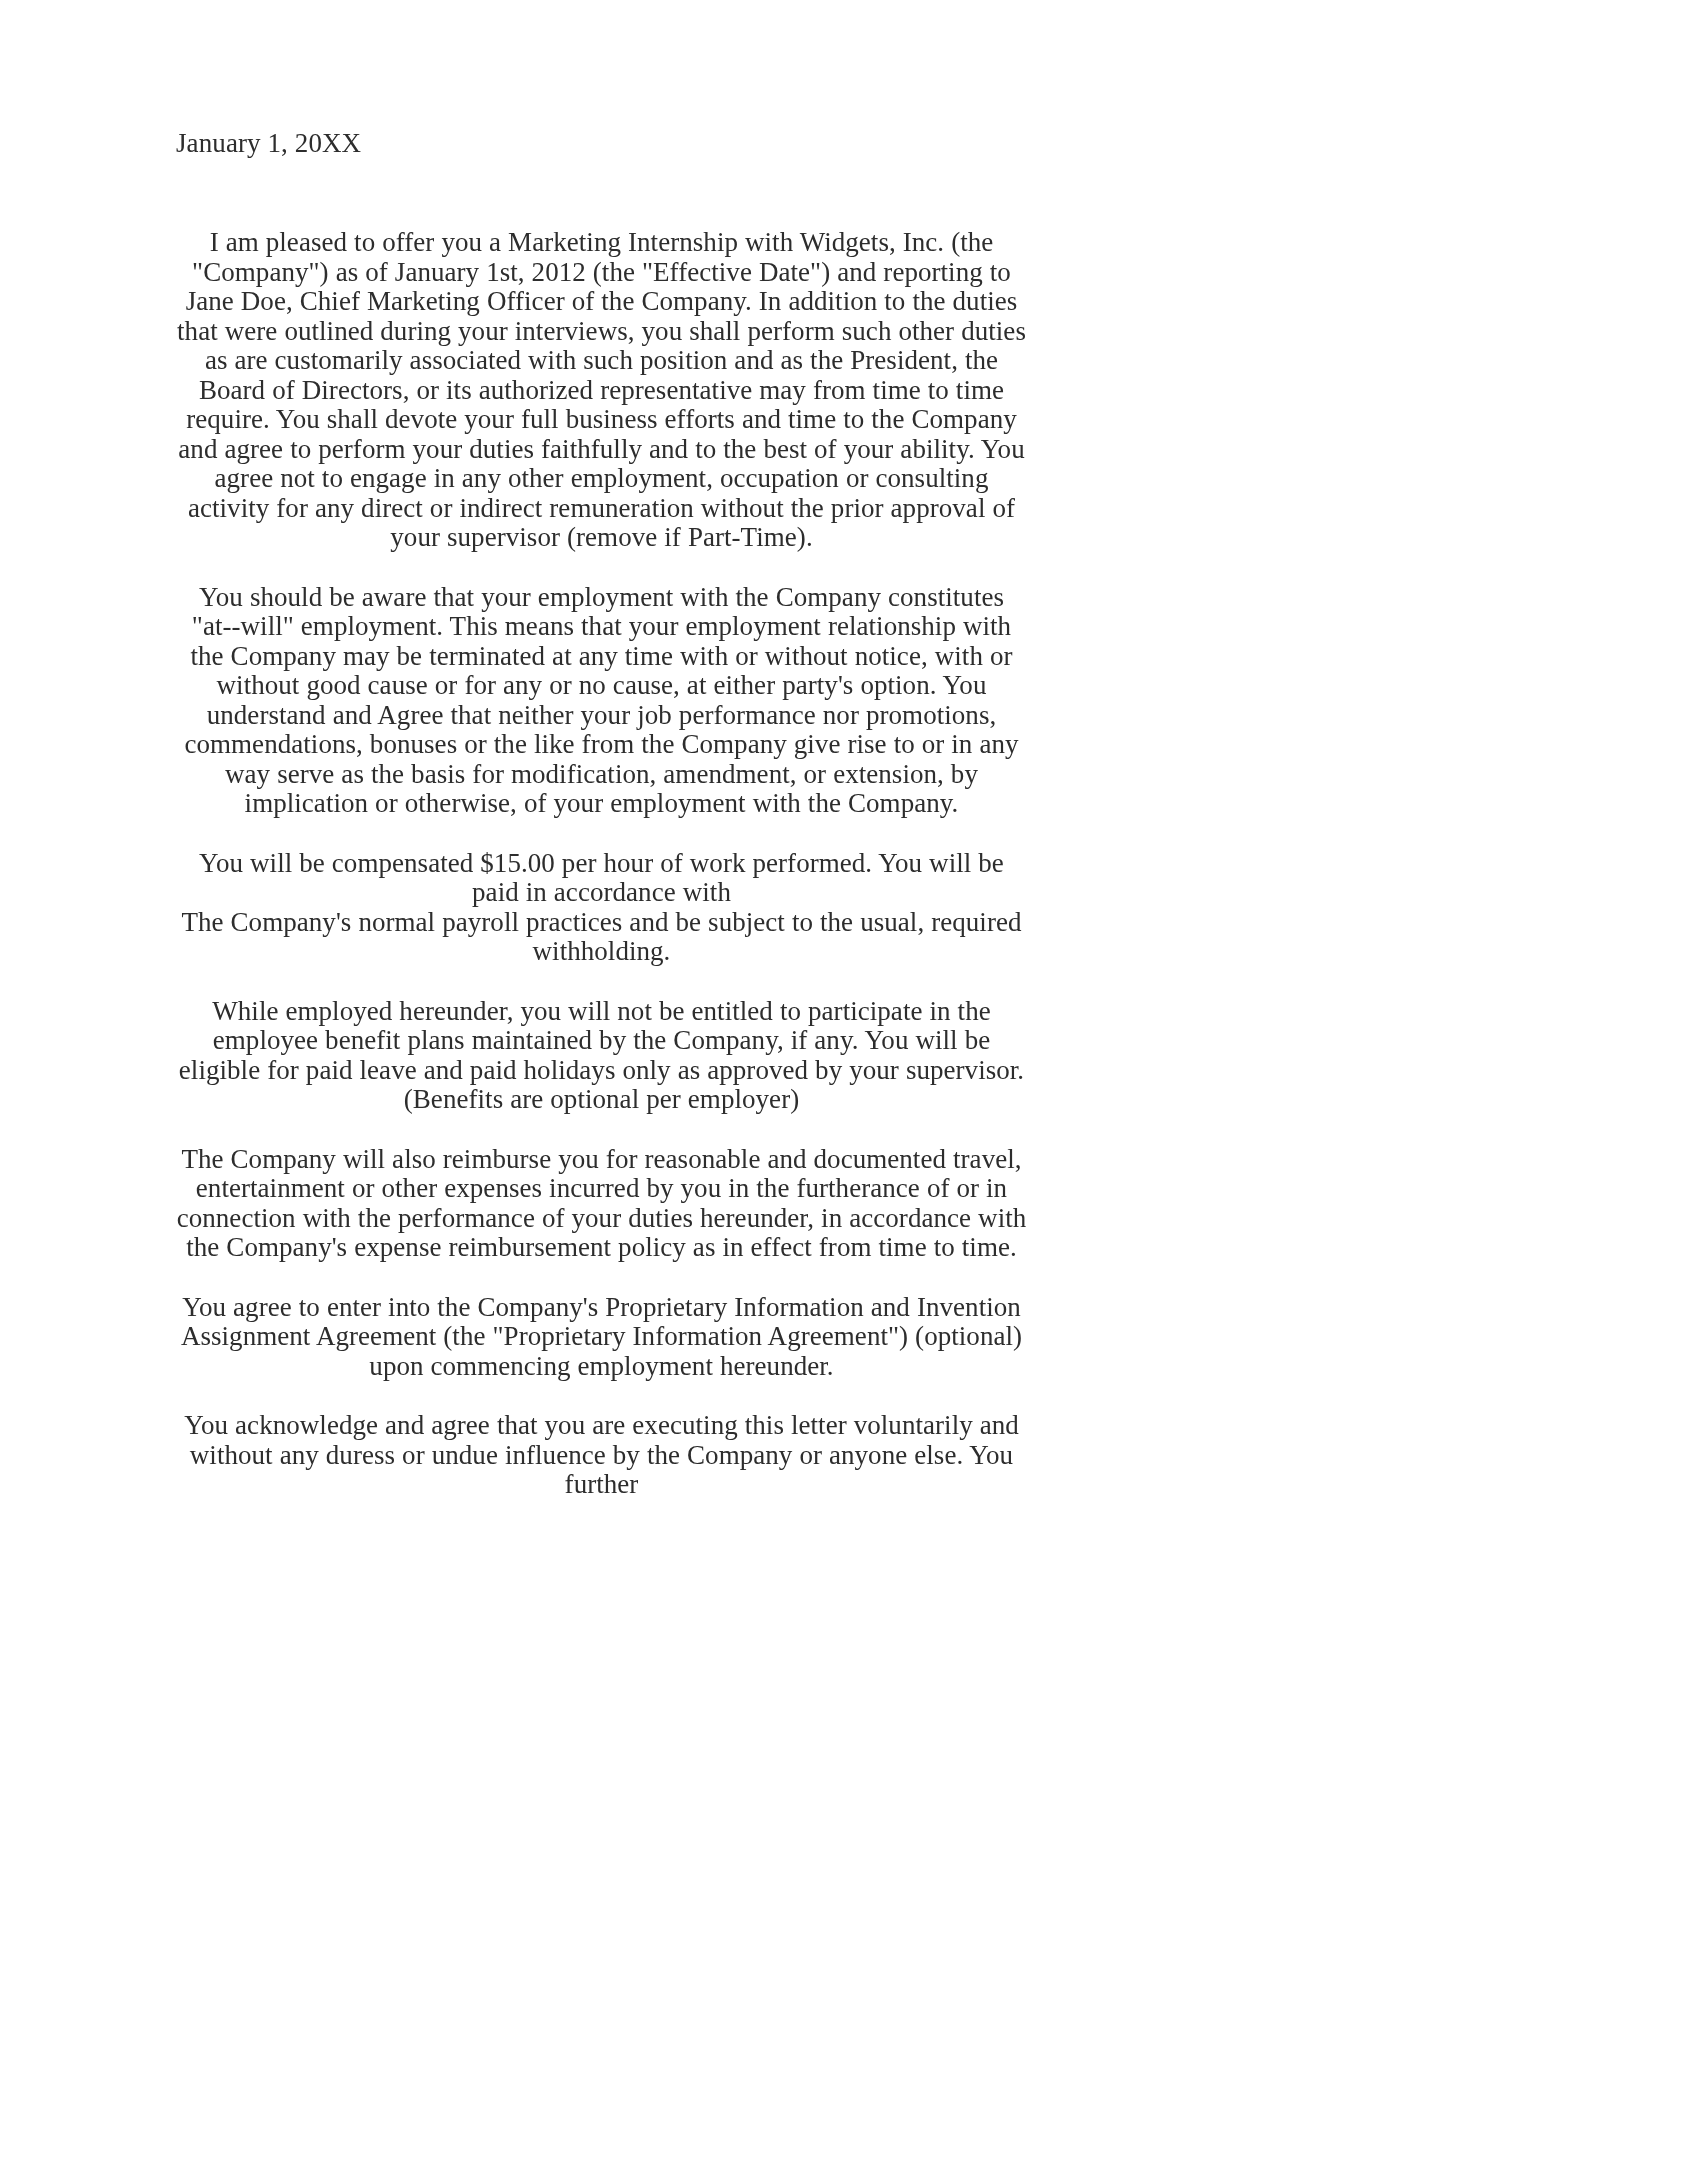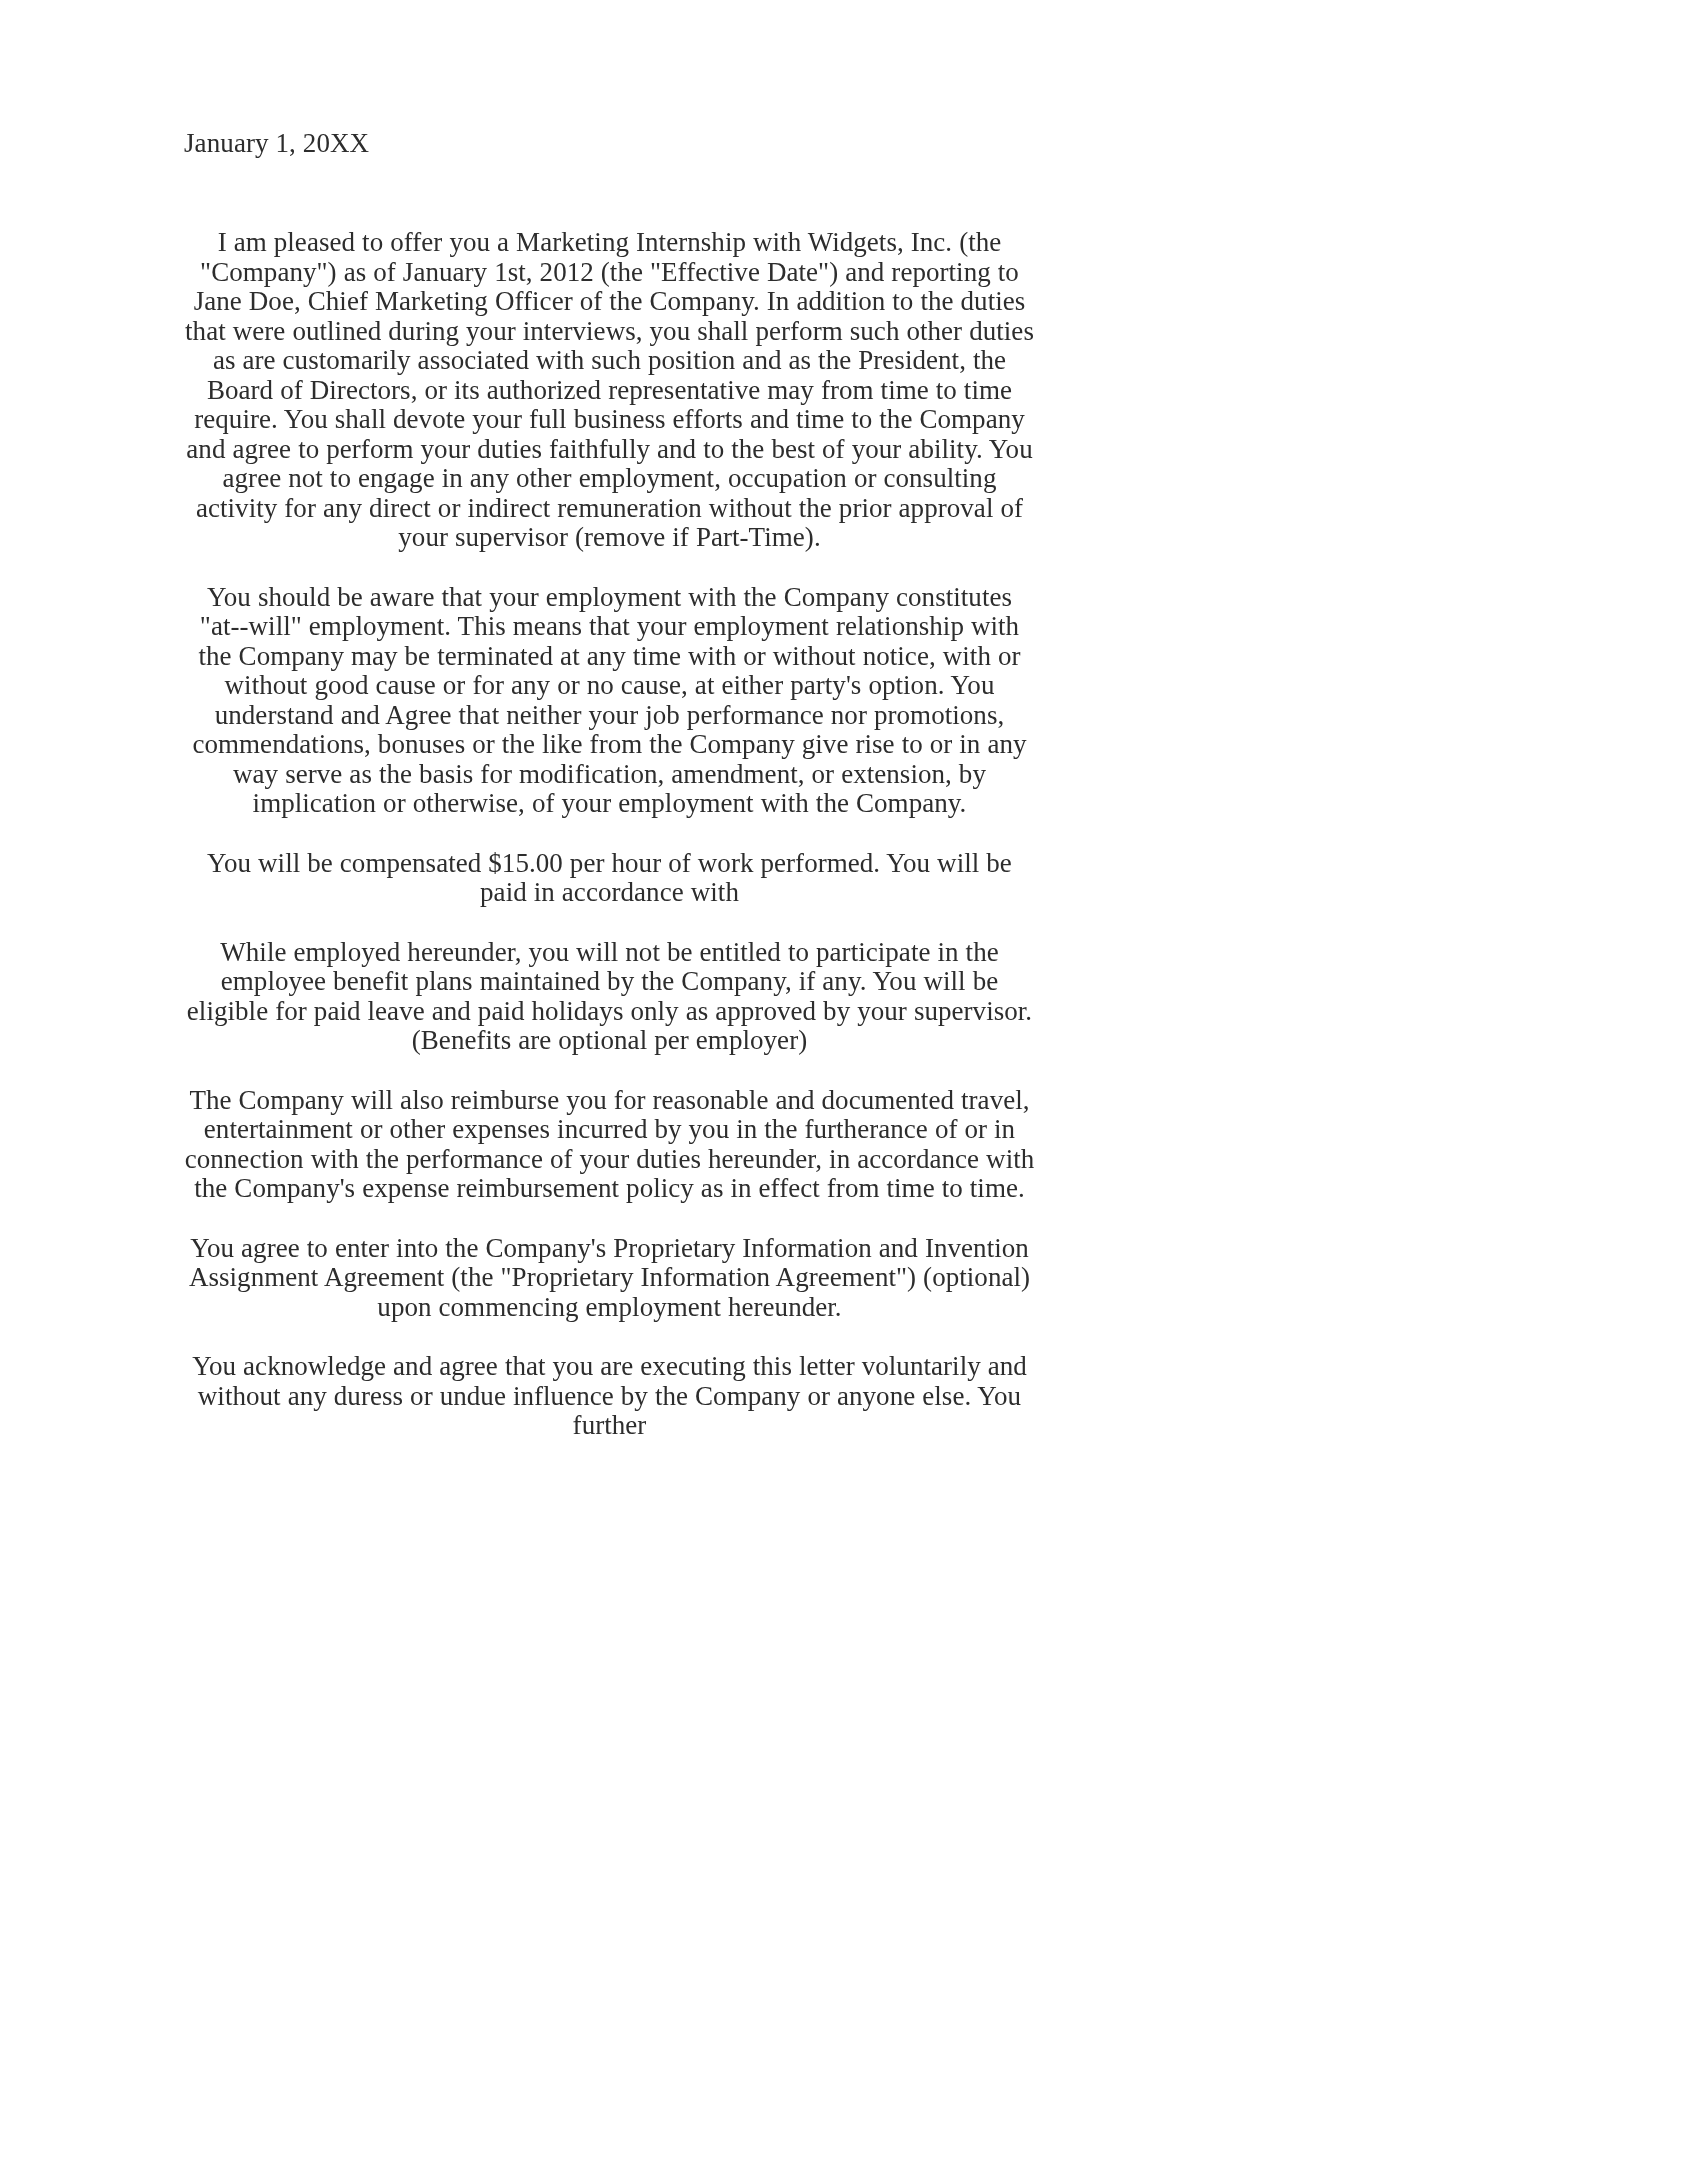--- a/index.html
+++ b/index.html
@@ -17,21 +17,21 @@
   }
   .page {
     position: relative;
     width: 1683px;
     height: 2178px;
     background: #ffffff;
     box-sizing: border-box;
   }
   .letter {
     position: absolute;
-    left: 184px;
+    left: 176px;
     top: 123px;
     width: 851px;
   }
   .meta-line {
     font-size: 27px;
     line-height: 40px;
     letter-spacing: 0.1px;
     white-space: nowrap;
   }
   .meta-line.salutation {
@@ -65,20 +65,21 @@
 
 
     <div class="gap-after-salutation"></div>
 
     <p class="para">I am pleased to offer you a Marketing Internship with Widgets, Inc. (the "Company") as of January 1st, 2012 (the "Effective Date") and reporting to Jane Doe, Chief Marketing Officer of the Company. In addition to the duties that were outlined during your interviews, you shall perform such other duties as are customarily associated with such position and as the President, the Board of Directors, or its authorized representative may from time to time require. You shall devote your full business efforts and time to the Company and agree to perform your duties faithfully and to the best of your ability. You agree not to engage in any other employment, occupation or consulting activity for any direct or indirect remuneration without the prior approval of your supervisor (remove if Part-Time).</p>
 
     <p class="para">You should be aware that your employment with the Company constitutes "at--will" employment. This means that your employment relationship with the Company may be terminated at any time with or without notice, with or without good cause or for any or no cause, at either party's option. You understand and Agree that neither your job performance nor promotions, commendations, bonuses or the like from the Company give rise to or in any way serve as the basis for modification, amendment, or extension, by implication or otherwise, of your employment with the Company.</p>
 
     <p class="para">
       <span class="forced-break">You will be compensated $15.00 per hour of work performed. You will be paid in accordance with</span>
+      <span class="forced-break">The Company's normal payroll practices and be subject to the usual, required withholding.</span>
     </p>
 
     <p class="para">While employed hereunder, you will not be entitled to participate in the employee benefit plans maintained by the Company, if any. You will be eligible for paid leave and paid holidays only as approved by your supervisor. (Benefits are optional per employer)</p>
 
     <p class="para">The Company will also reimburse you for reasonable and documented travel, entertainment or other expenses incurred by you in the furtherance of or in connection with the performance of your duties hereunder, in accordance with the Company's expense reimbursement policy as in effect from time to time.</p>
 
     <p class="para">You agree to enter into the Company's Proprietary Information and Invention Assignment Agreement (the "Proprietary Information Agreement") (optional) upon commencing employment hereunder.</p>
 
     <p class="para">You acknowledge and agree that you are executing this letter voluntarily and without any duress or undue influence by the Company or anyone else. You further</p>
 

